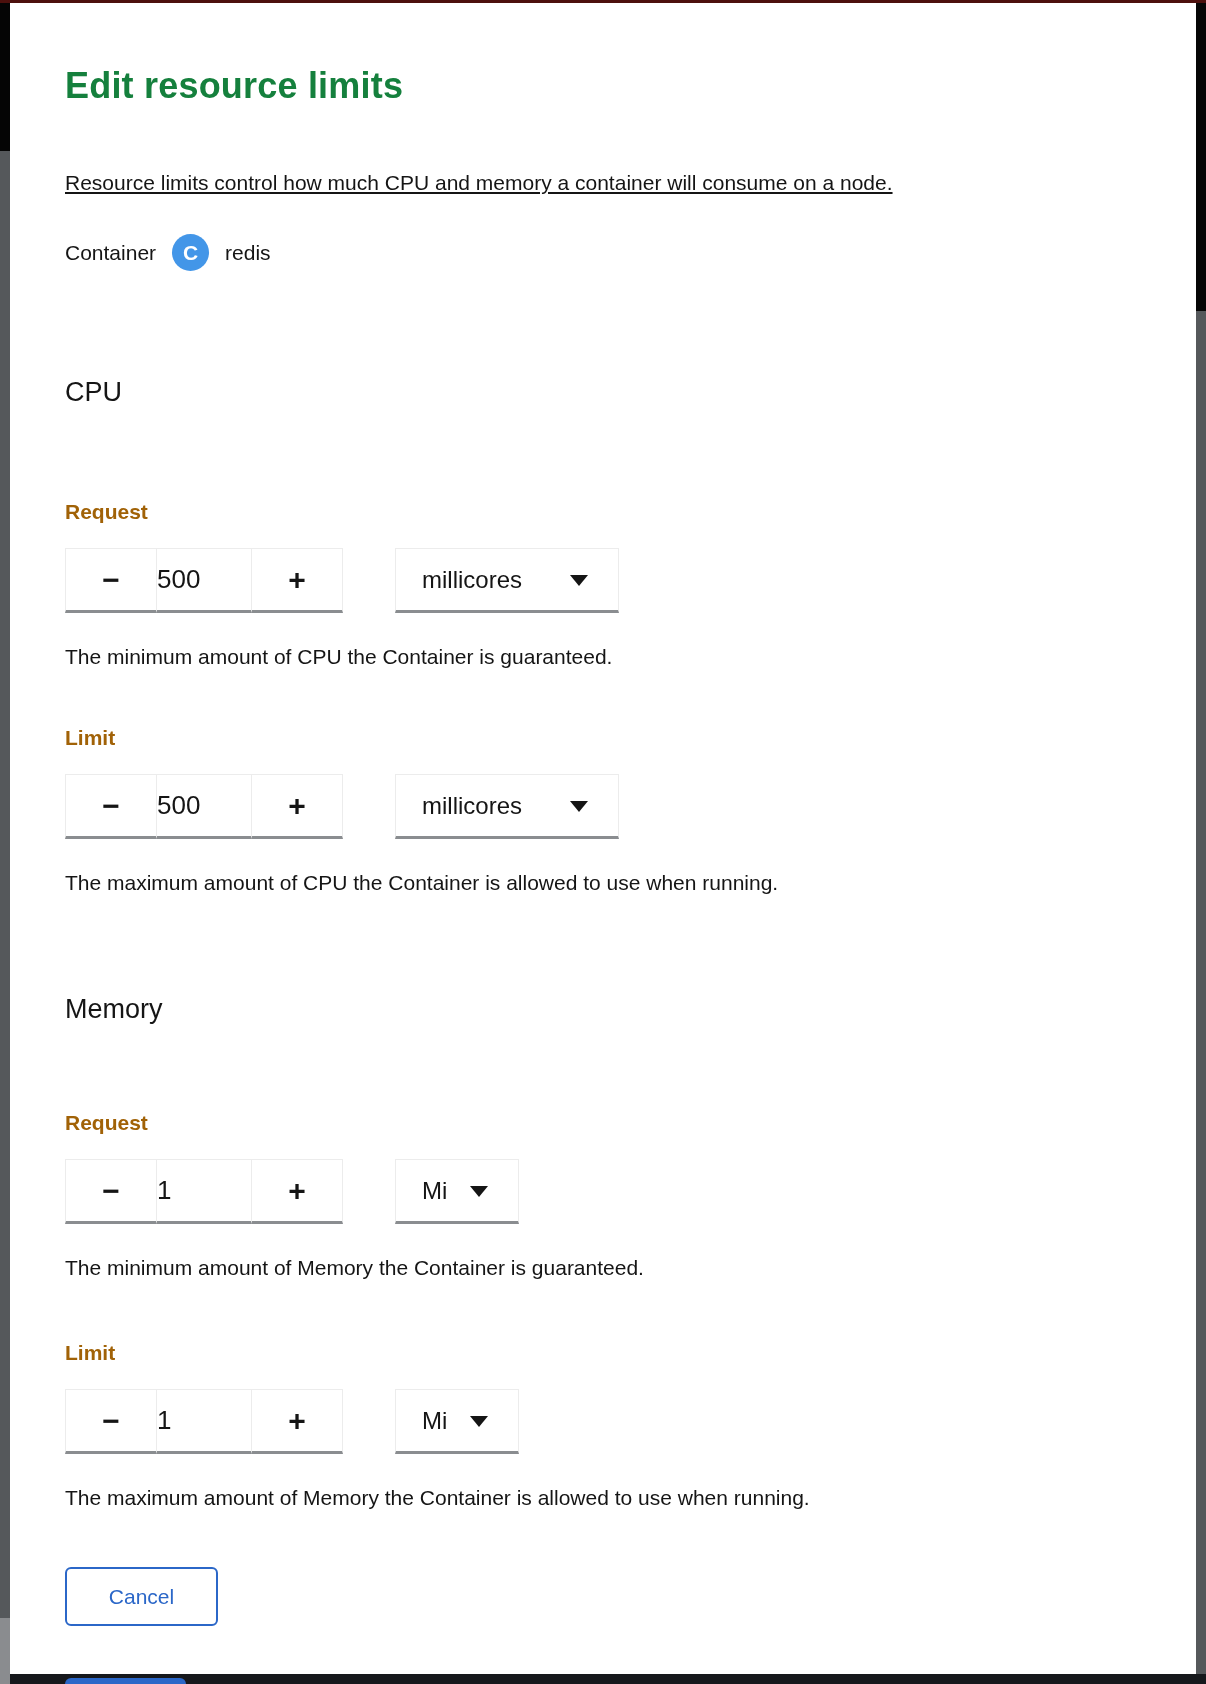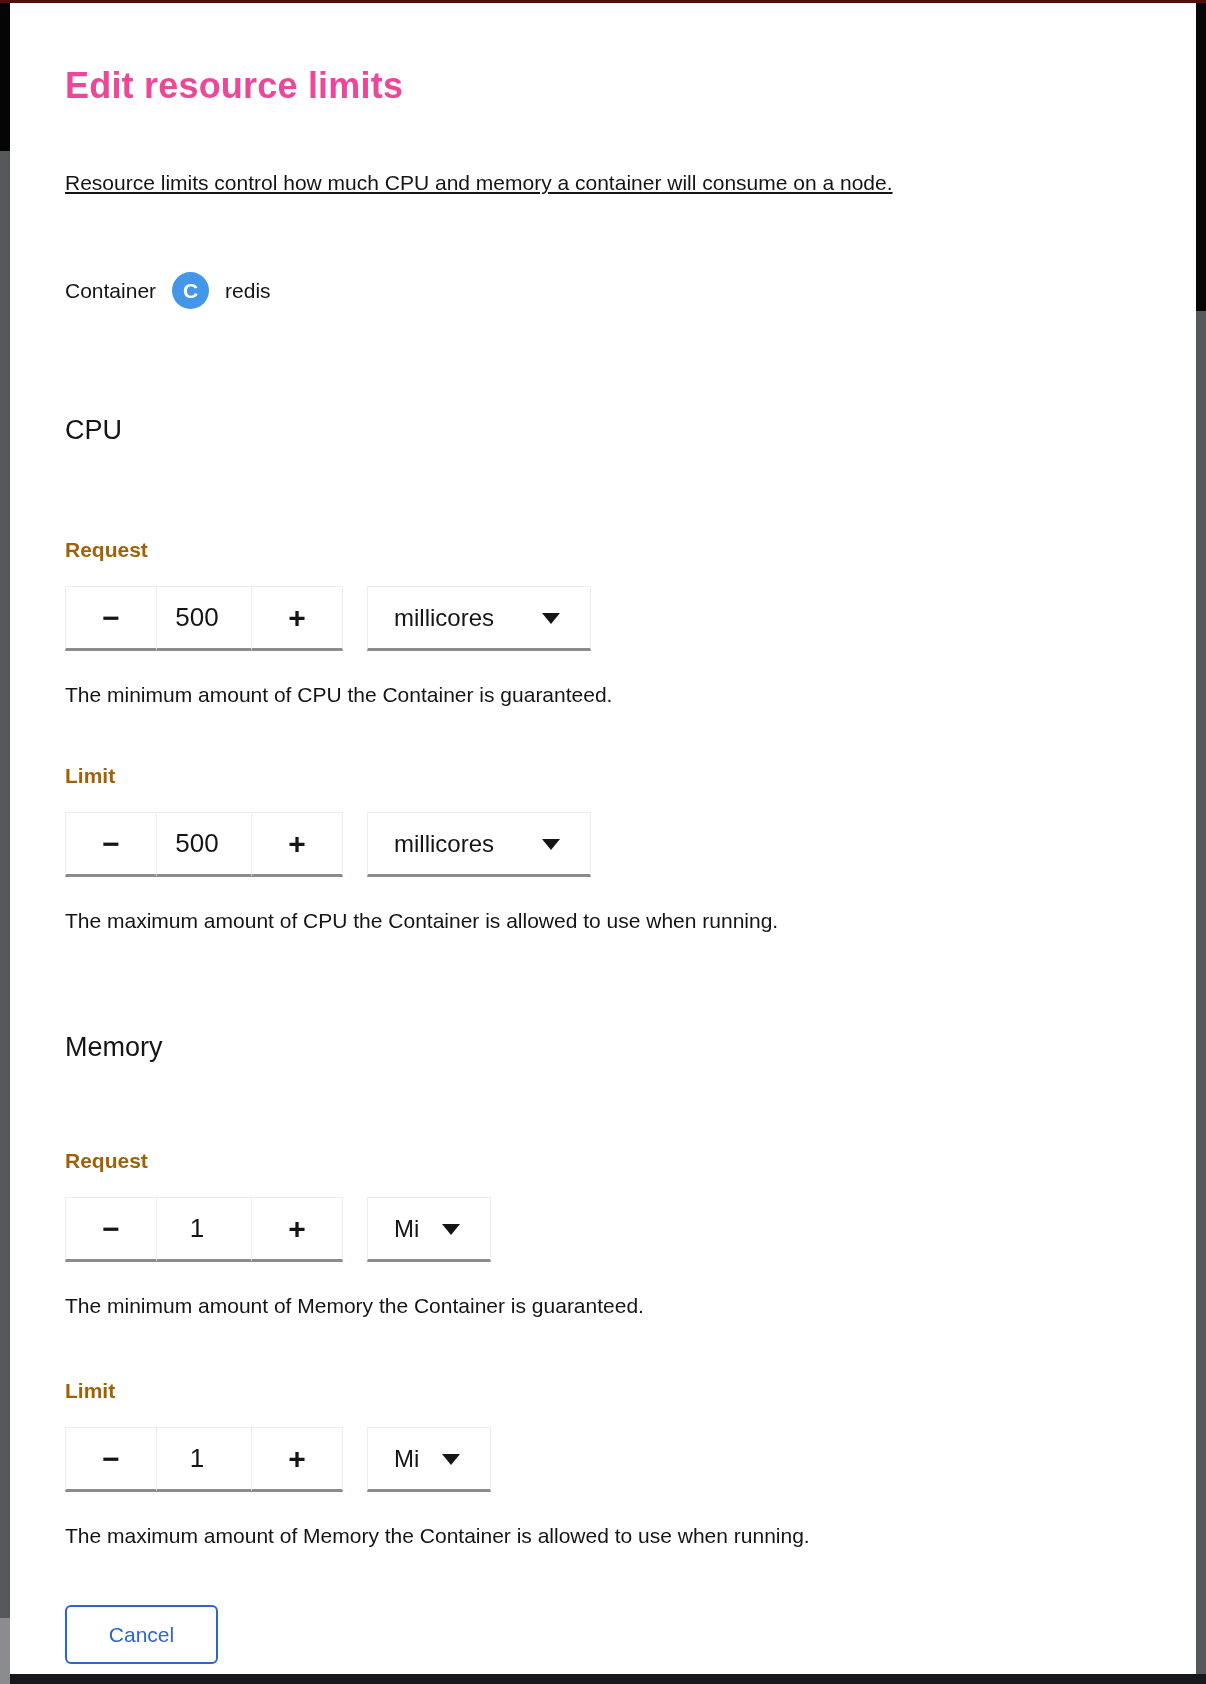--- a/index.html
+++ b/index.html
@@ -23,24 +23,24 @@
     background: linear-gradient(#060606 0 308px, #55585b 308px 100%);
   }
   .bottom-band { position: absolute; left: 10px; bottom: 0; width: 1196px; height: 10px; background: #16181c; }
 
   .modal {
     position: absolute; left: 10px; top: 3px; width: 1186px; height: 1671px;
     background: #ffffff;
     padding: 0 55px;
   }
 
-  .modal-title { margin-top: 62px; font-size: 36px; font-weight: 600; letter-spacing: 0.2px; color: #ec4899; }
+  .modal-title { margin-top: 62px; font-size: 36px; font-weight: 600; letter-spacing: 0.2px; color: #15803d; }
   .modal-desc { margin-top: 62px; font-size: 21px; line-height: 27px; color: #151515; text-decoration: underline; }
 
-  .container-row { margin-top: 76px; display: flex; align-items: center; gap: 16px; font-size: 21px; }
+  .container-row { margin-top: 38px; display: flex; align-items: center; gap: 16px; font-size: 21px; }
   .badge {
     width: 37px; height: 37px; border-radius: 50%;
     background: var(--badge); color: #ffffff;
     display: flex; align-items: center; justify-content: center;
     font-size: 21px; font-weight: 700;
   }
 
   .section-heading { font-size: 27px; font-weight: 300; color: #151515; }
   .heading-cpu { margin-top: 106px; }
   .heading-memory { margin-top: 98px; }
@@ -65,25 +65,25 @@
     display: flex; align-items: center; justify-content: center;
     cursor: pointer;
   }
   .spin-value {
     width: 94px; height: 65px;
     border: 1px solid #ececec;
     border-left: none; border-right: none;
     border-bottom: 3px solid #8a8d90;
     font-family: "Liberation Sans", sans-serif;
     font-size: 26px; color: #151515;
-    text-align: center; padding-right: 14px;
+    text-align: left; padding-right: 14px;
     outline: none;
   }
   .unit-select {
-    margin-left: 24px;
+    margin-left: 52px;
     position: relative;
     height: 65px;
     border: 1px solid #ececec;
     border-bottom: 3px solid #8a8d90;
     background: #ffffff;
     display: flex; align-items: center;
     padding-left: 26px;
     font-size: 24px; color: #151515;
     cursor: pointer;
   }

